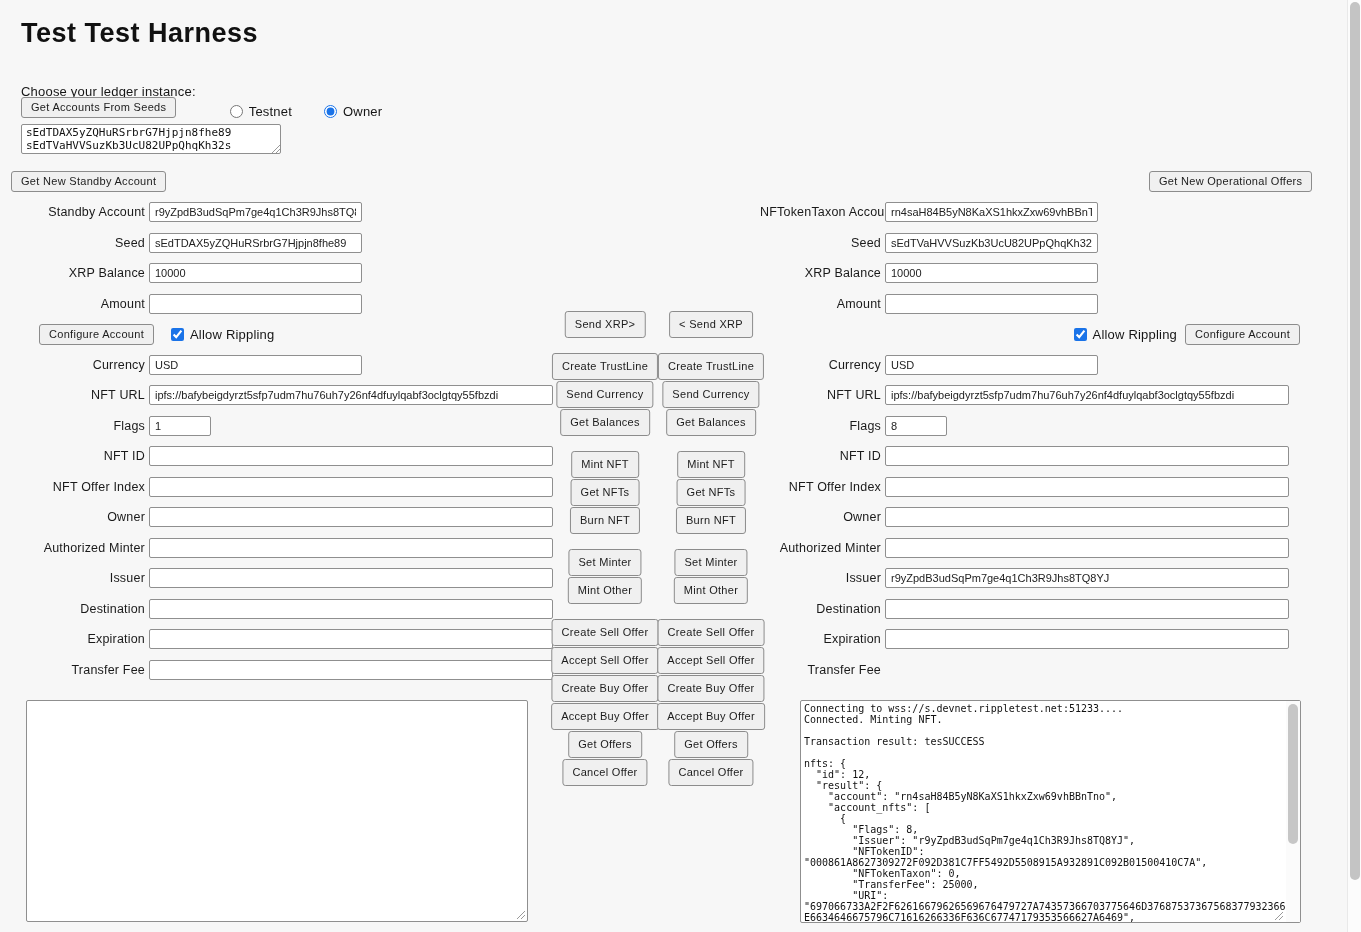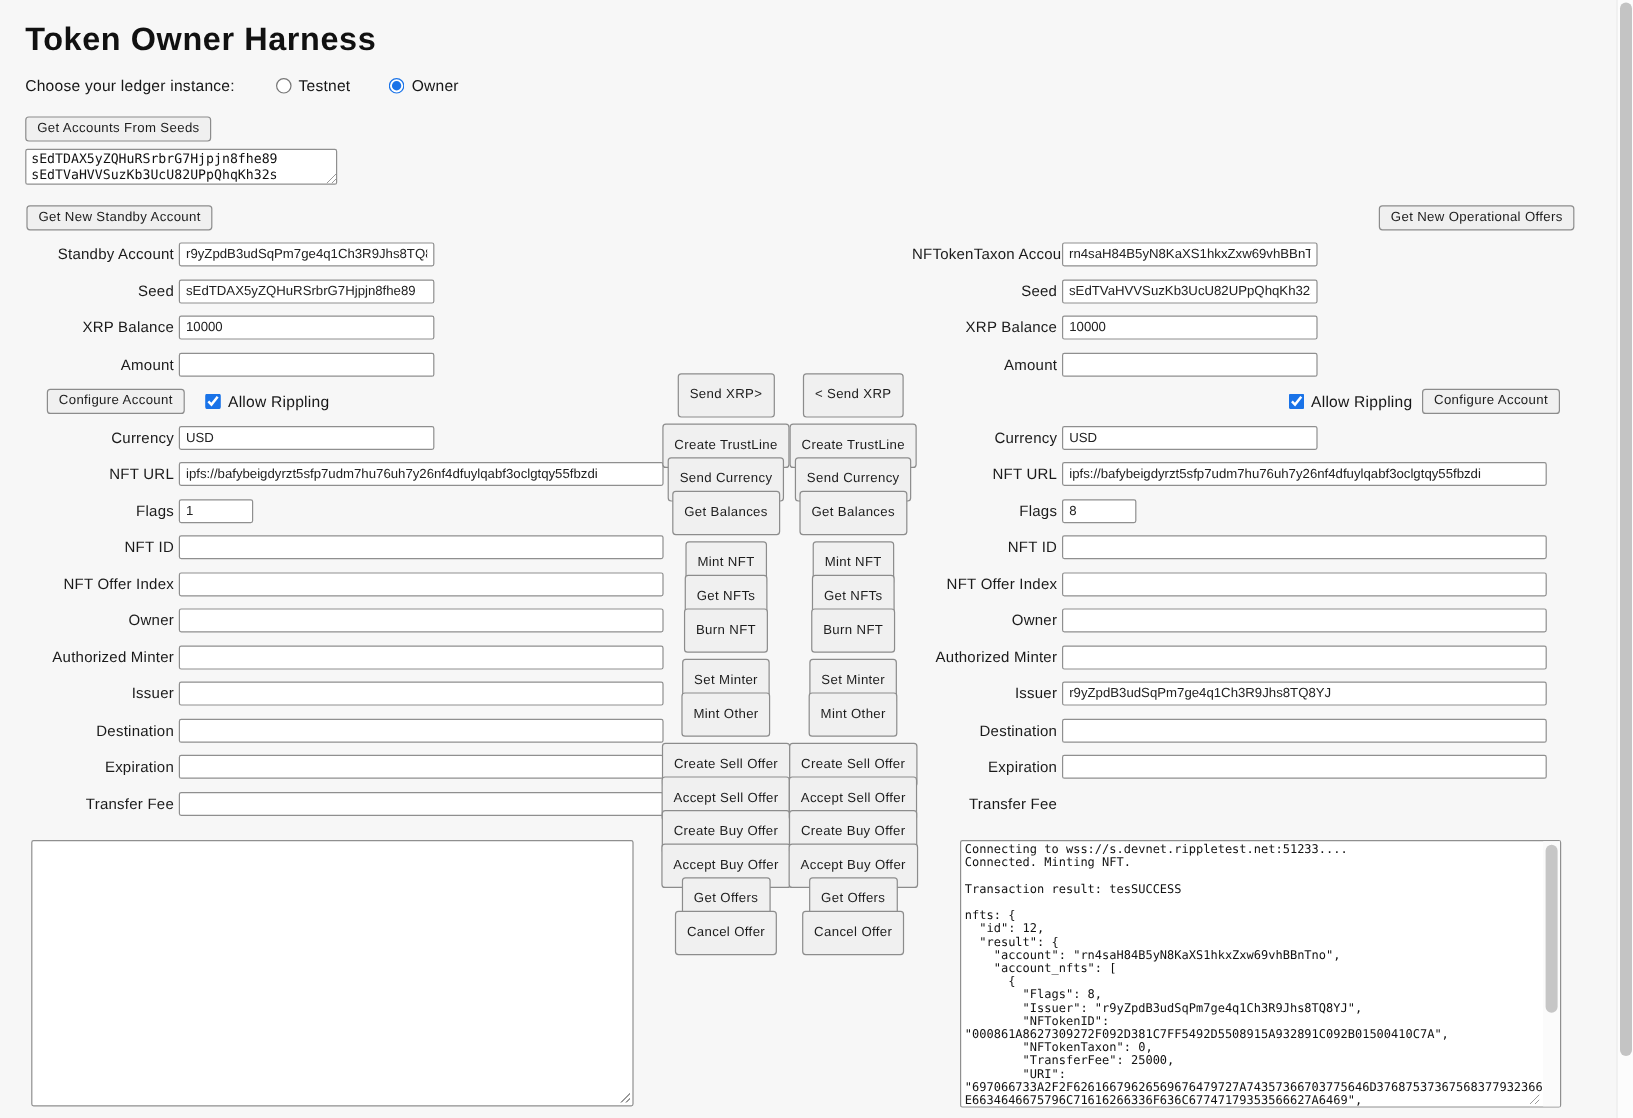--- a/index.html
+++ b/index.html
@@ -15,40 +15,40 @@
   }
   h1#title {
     position:absolute; left:21px; top:18px; margin:0;
     font-size:27px; font-weight:600; letter-spacing:.5px; color:#111;
   }
   .ledger-row {
     position:absolute; left:21px; top:64px; display:flex; align-items:center;
     font-size:13px; letter-spacing:.2px;
   }
   .ledger-row .prompt { margin-right:34px; }
-  .radio-pair { display:flex; align-items:center; margin-right:32px; }
+  .radio-pair { display:flex; align-items:center; margin-right:32px;margin-top:40px; }
   input[type=radio], input[type=checkbox] {
     accent-color:#1a73e8; width:13px; height:13px; margin:0 6px 0 0;
   }
   button.btn {
     background:#f0f0f0; border:1px solid #8c8c8c; border-radius:3px;
     font-family:inherit; font-size:11px; letter-spacing:.3px; color:#1c1c1c;
     height:21px; padding:2px 9px; line-height:1;
   }
   textarea {
     font-family:"DejaVu Sans Mono","Liberation Mono",monospace;
     border:1px solid #8f8f8f; border-radius:2px; background:#fff;
     resize:none; color:#111;
   }
   #seeds-box {
     position:absolute; left:21px; top:124px; width:260px; height:30px;
     font-size:11px; line-height:13px; padding:1px 4px; overflow:hidden;
   }
   #btn-get-accounts { position:absolute; left:21px; top:97px; }
-  #btn-new-standby  { position:absolute; left:22px; top:171px; }
+  #btn-new-standby  { position:absolute; left:11px; top:171px; }
   #btn-new-operational { position:absolute; left:1149px; top:171px; }
 
   .col { position:absolute; top:202px; }
   #col-standby { left:12px; width:557px; }
   #col-operational { left:760px; width:601px; }
   .frow { display:flex; align-items:center; height:20px; margin-bottom:10.5px; }
   .frow .lbl {
     font-size:12.5px; letter-spacing:.2px; text-align:right; padding-right:4px;
     white-space:nowrap; color:#1a1a1a;
   }
@@ -63,21 +63,21 @@
   .cfg-left button { margin-left:27px; }
   .cfg-left input[type=checkbox] { margin-left:17px; }
   .cfg-left .cklbl, .cfg-right .cklbl { font-size:13px; letter-spacing:.2px; }
   .cfg-right { width:540px; justify-content:flex-end; }
   .cfg-right button { margin-left:8px; }
 
   .mid-btn {
     position:absolute; transform:translateX(-50%);
     background:#f0f0f0; border:1px solid #8c8c8c; border-radius:3px;
     font-family:inherit; font-size:11px; letter-spacing:.3px; color:#1c1c1c;
-    height:37px; padding:2px 9px; line-height:1; white-space:nowrap;
+    height:27px; padding:2px 9px; line-height:1; white-space:nowrap;
   }
 
   #standby-results {
     position:absolute; left:26px; top:700px; width:502px; height:222px;
     font-size:11px;
   }
   #op-results {
     position:absolute; left:800px; top:700px; width:501px; height:223px;
     font-size:10px; line-height:11px; padding:2px 3px;
     overflow:hidden; white-space:pre; 
@@ -102,21 +102,21 @@
   #page-scrollbar .thumb {
     position:absolute; left:2px; top:2px; width:10px; height:878px;
     background:#c4c4c4; border-radius:6px;
   }
 </style>
 </head>
 <body>
 
 <div id="stage">
 
-  <h1 id="title">Token Owner Harness</h1>
+  <h1 id="title">Test Test Harness</h1>
 
   <div class="ledger-row">
     <span class="prompt">Choose your ledger instance:</span>
     <span class="radio-pair">
       <input type="radio" name="ledger" style="">
       <span>Testnet</span>
     </span>
     <span class="radio-pair">
       <input type="radio" name="ledger" checked="" style="">
       <span>Owner</span>

